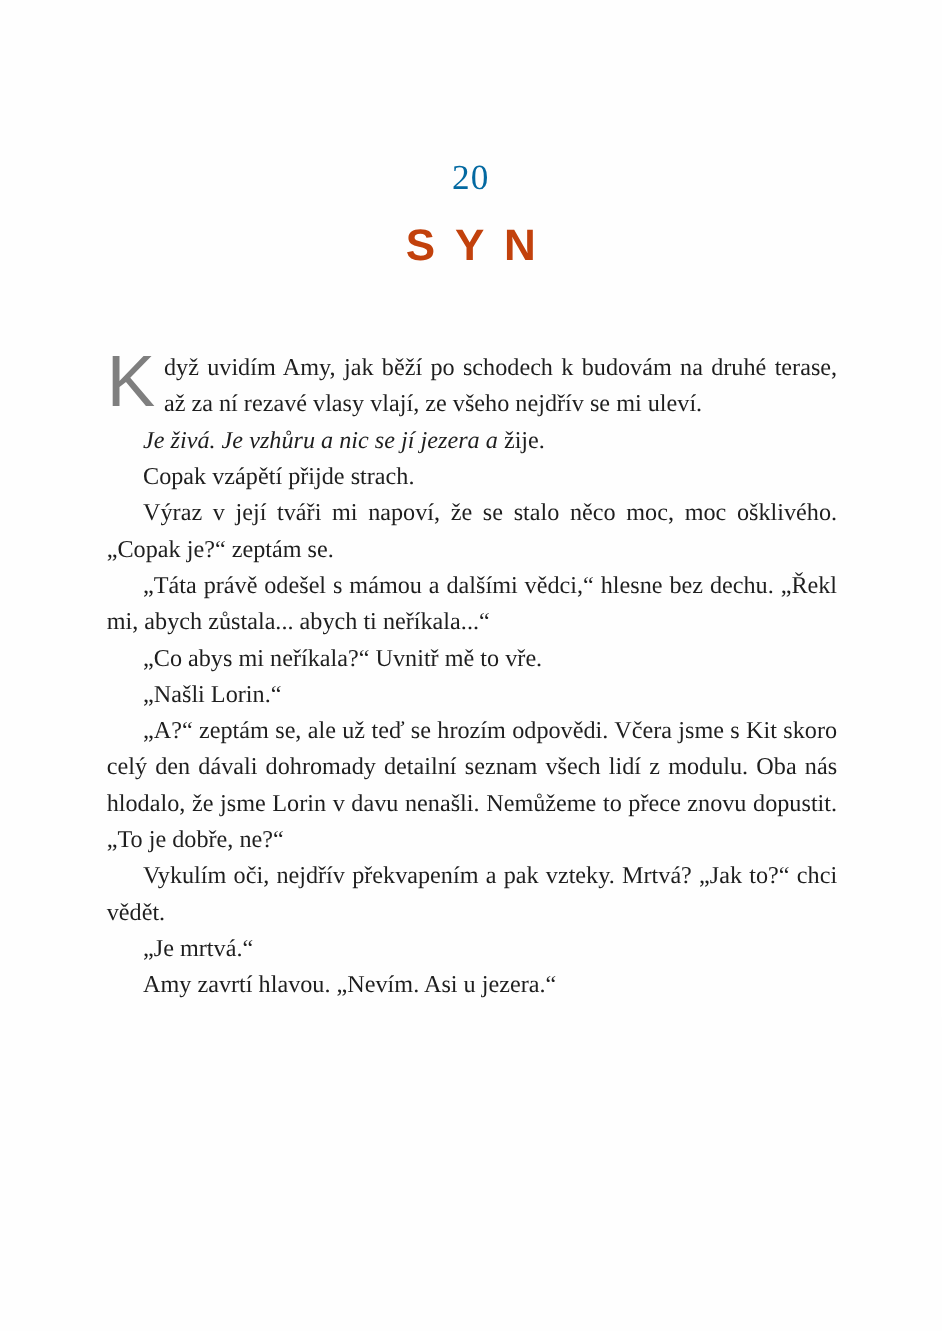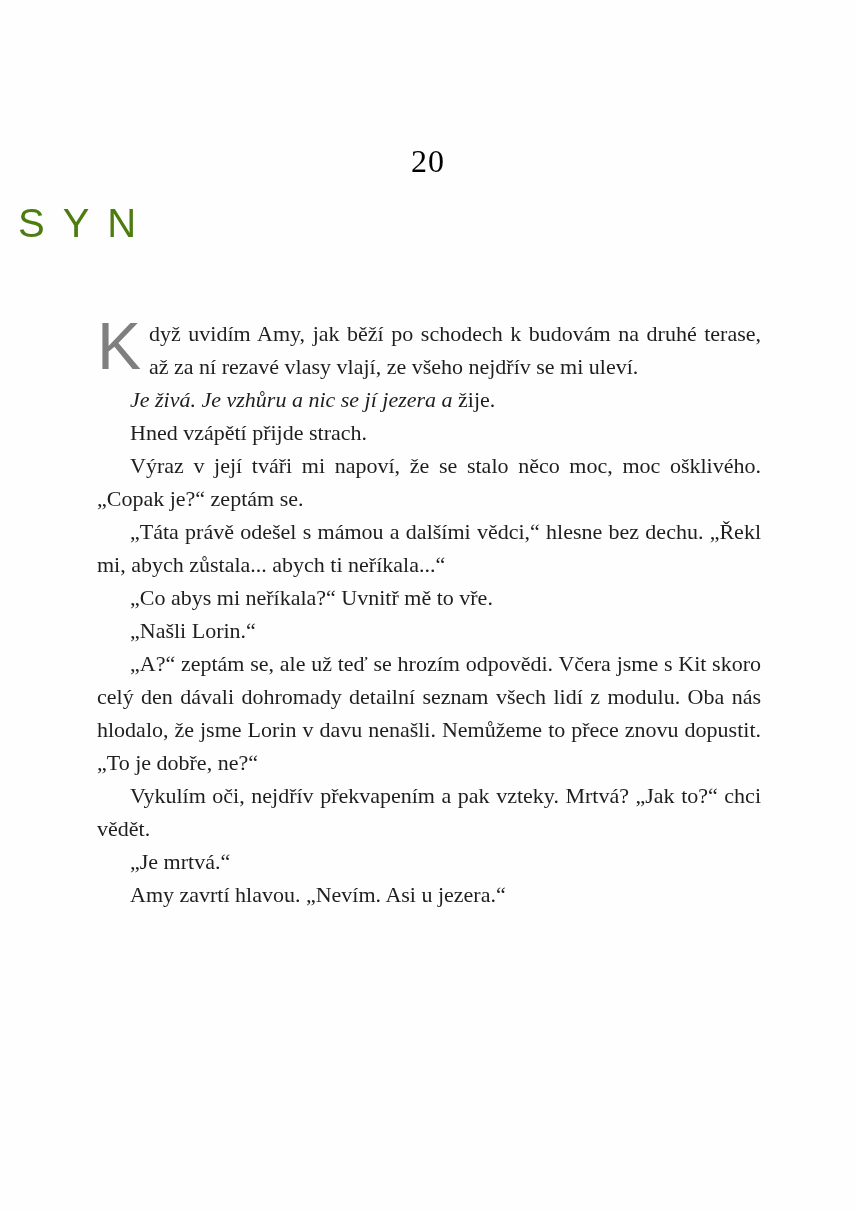--- a/index.html
+++ b/index.html
@@ -15,34 +15,34 @@
     overflow: hidden;
   }
   .chapter-number {
     position: absolute;
     top: 143px;
     left: 0;
     width: 100%;
     text-align: center;
     font-size: 32px;
     letter-spacing: 1px;
-    color: #000000;
+    color: #0369a1;
   }
   .chapter-title {
     position: absolute;
     top: 201px;
     left: 0;
     width: 100%;
-    text-align: left;
+    text-align: center;
     font-family: "Liberation Sans", "DejaVu Sans", sans-serif;
     font-size: 40px;
-    font-weight: 400;
+    font-weight: 700;
     letter-spacing: 18px;
     padding-left: 18px;
-    color: #4d7c0f;
+    color: #c2410c;
   }
   .text-block {
     position: absolute;
     top: 317px;
     left: 97px;
     width: 664px;
     font-size: 22px;
     line-height: 33px;
     text-align: justify;
     hyphens: auto;
@@ -72,21 +72,21 @@
   <div class="chapter-number">20</div>
 
   <div class="chapter-title">SYN</div>
 
   <div class="text-block">
 
     <p class="first"><span class="dropcap">K</span><span>dyž uvidím Amy, jak běží po schodech k budovám na druhé terase, až za ní rezavé vlasy vlají, ze všeho nejdřív se mi uleví.</span></p>
 
     <p><span class="ital">Je živá. Je vzhůru a nic se jí jezera a</span><span class="roman"> žije.</span></p>
 
-    <p>Hned vzápětí přijde strach.</p>
+    <p>Copak vzápětí přijde strach.</p>
     <p>Výraz v její tváři mi napoví, že se stalo něco moc, moc ošklivého. „Copak je?“ zeptám se.</p>
     <p>„Táta právě odešel s mámou a dalšími vědci,“ hlesne bez dechu. „Řekl mi, abych zůstala... abych ti neříkala...“</p>
     <p>„Co abys mi neříkala?“ Uvnitř mě to vře.</p>
     <p>„Našli Lorin.“</p>
     <p>„A?“ zeptám se, ale už teď se hrozím odpovědi. Včera jsme s Kit skoro celý den dávali dohromady detailní seznam všech lidí z modulu. Oba nás hlodalo, že jsme Lorin v davu nenašli. Nemůžeme to přece znovu dopustit. „To je dobře, ne?“</p>
     <p>Vykulím oči, nejdřív překvapením a pak vzteky. Mrtvá? „Jak to?“ chci vědět.</p>
     <p>„Je mrtvá.“</p>
     <p>Amy zavrtí hlavou. „Nevím. Asi u jezera.“</p>
 
   </div>

